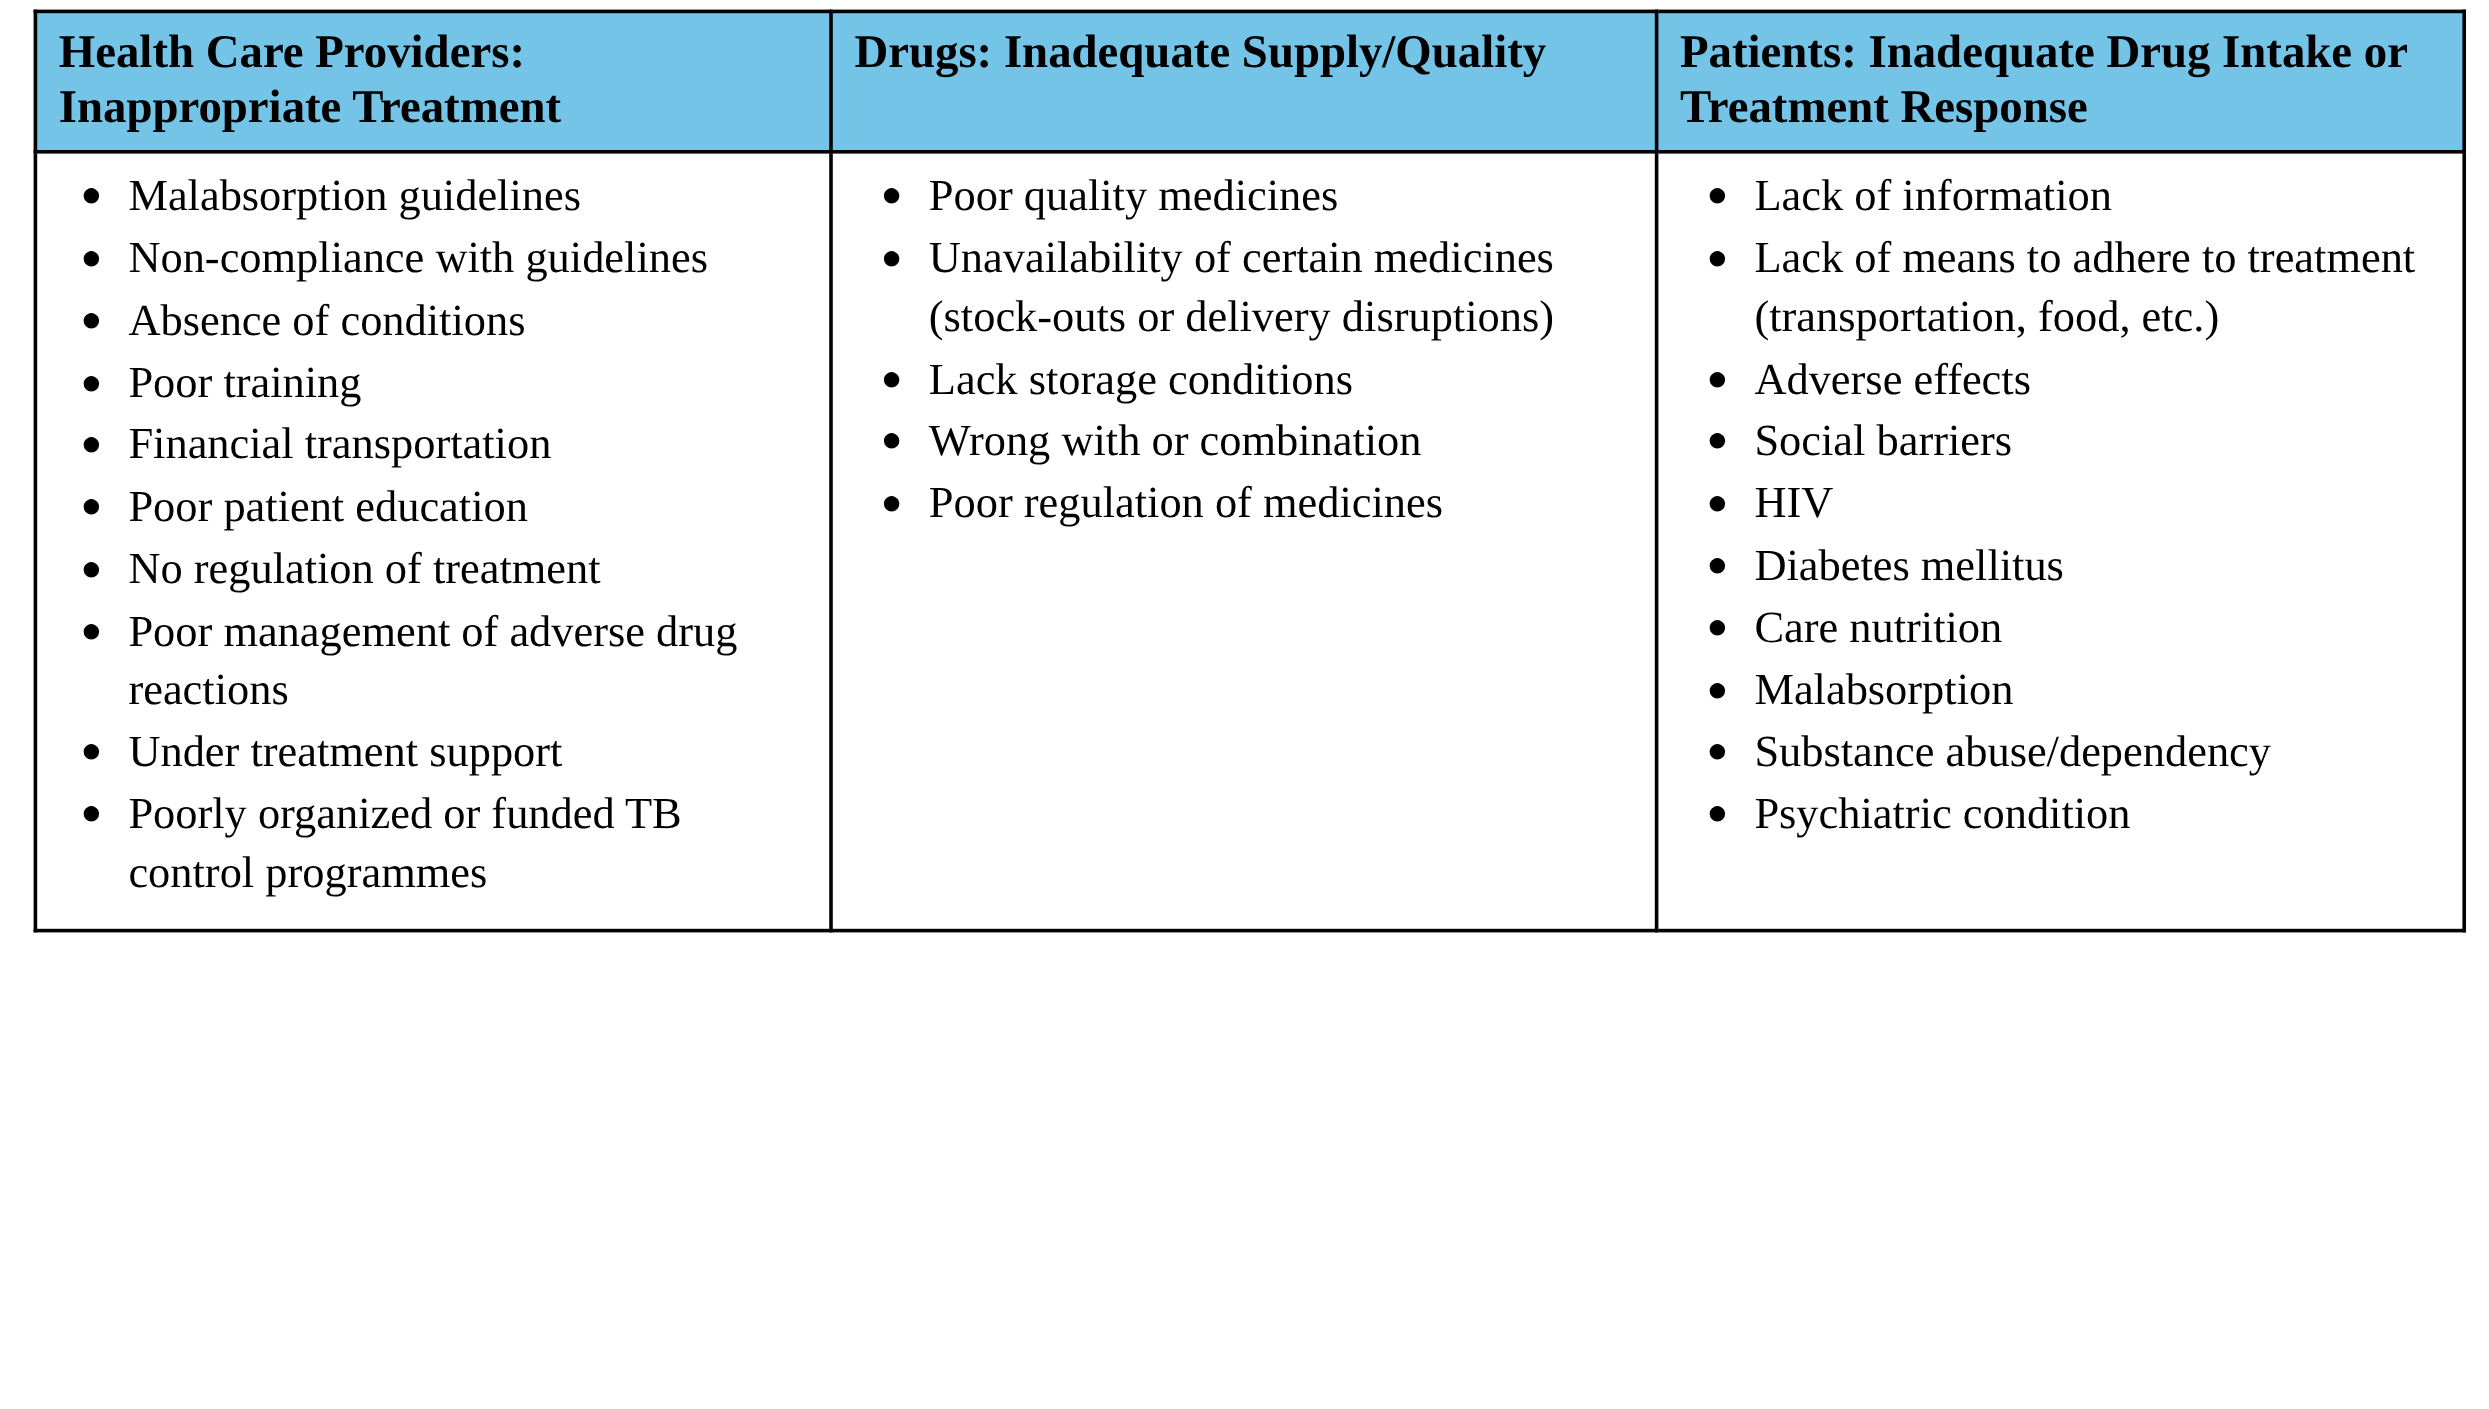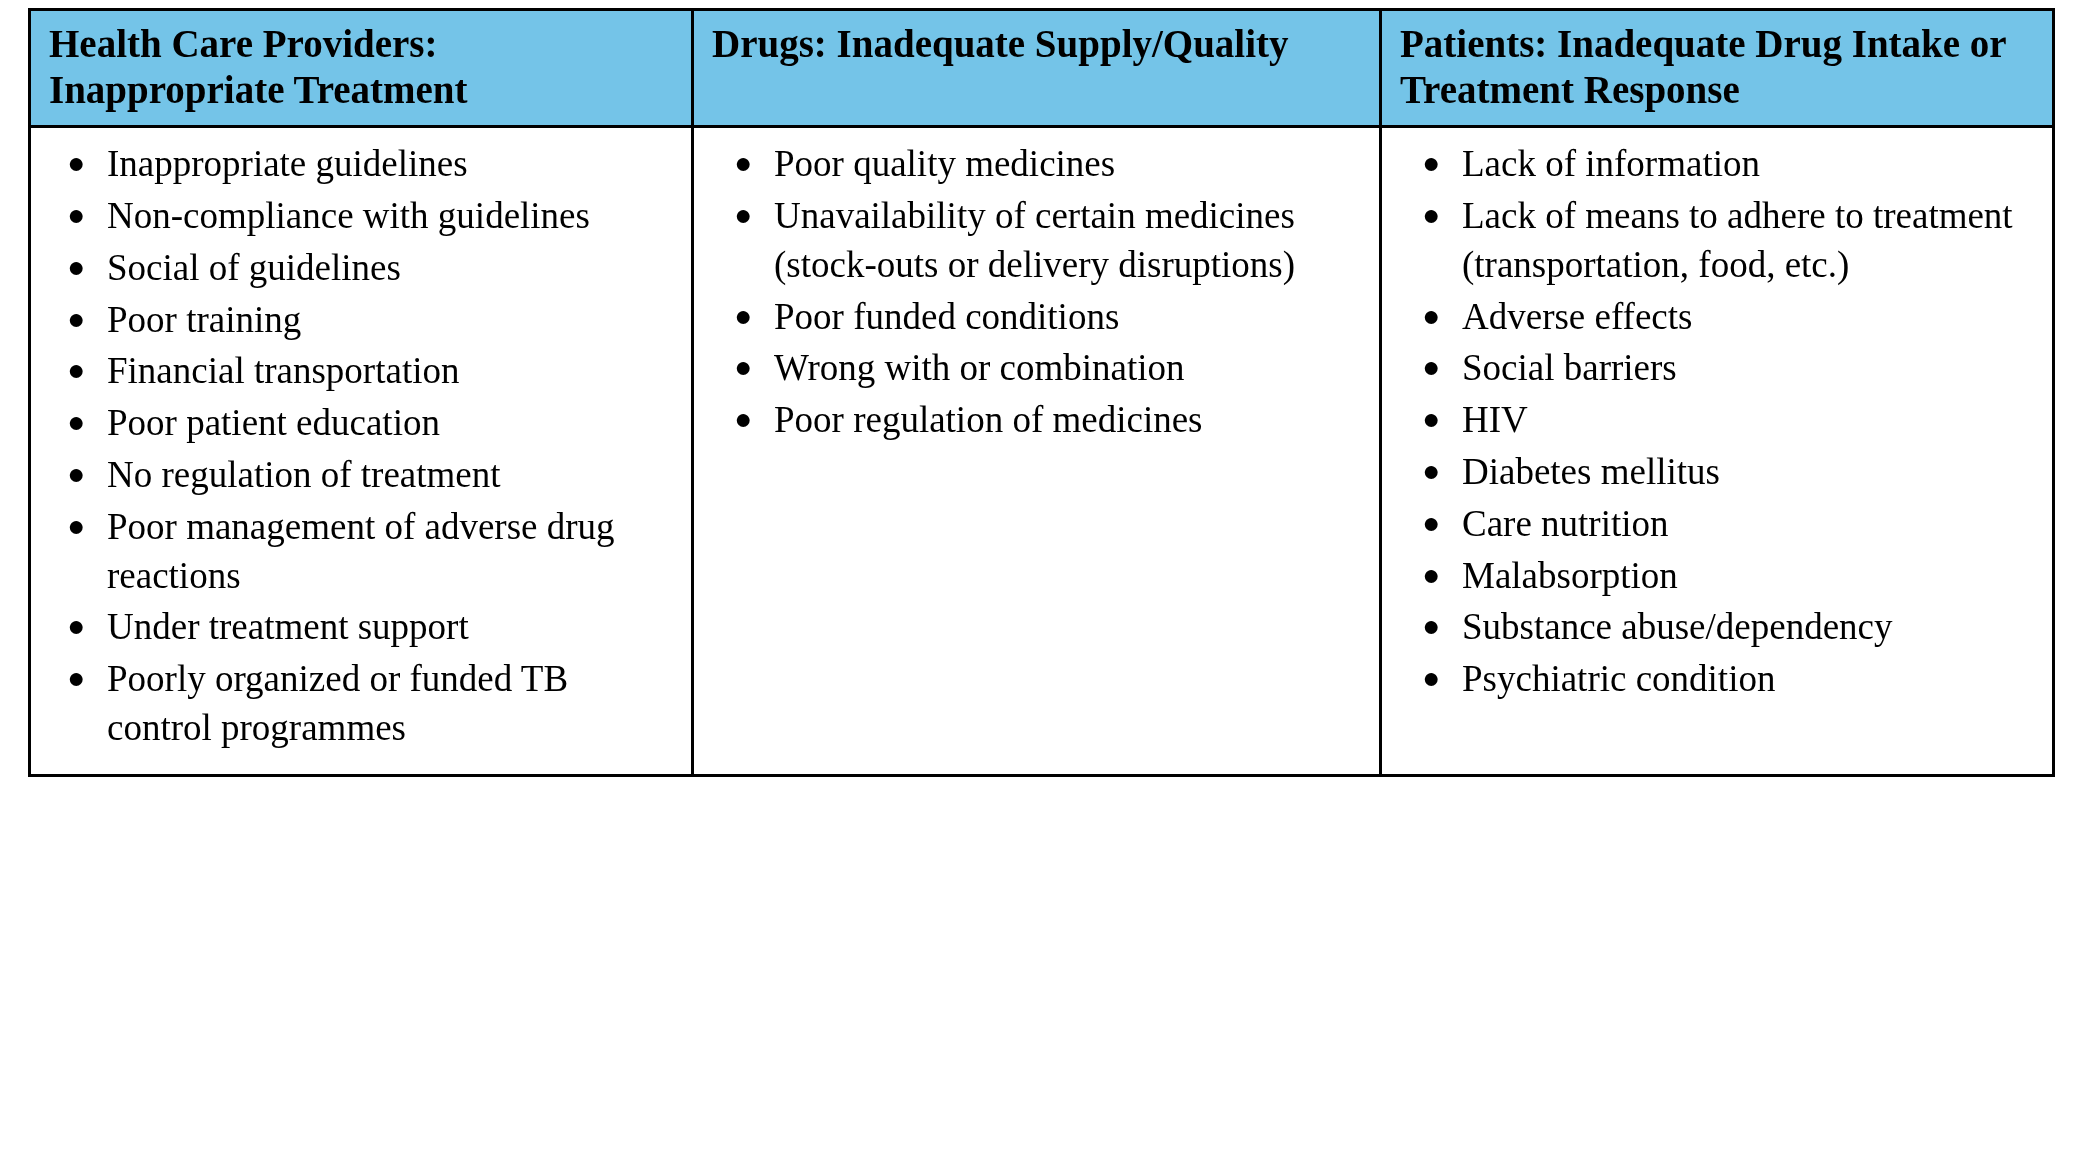--- a/index.html
+++ b/index.html
@@ -86,37 +86,37 @@
       <tr>
         <th>Health Care Providers: Inappropriate Treatment</th>
         <th>Drugs: Inadequate Supply/Quality</th>
         <th>Patients: Inadequate Drug Intake or Treatment Response</th>
       </tr>
     </thead>
     <tbody>
       <tr>
         <td class="col1">
           <ul class="items">
-            <li><span class="bullet">●</span><span>Inappropriate guidelines</span></li>
+            <li><span class="bullet">●</span><span>Malabsorption guidelines</span></li>
             <li><span class="bullet">●</span><span>Non-compliance with guidelines</span></li>
-            <li><span class="bullet">●</span><span>Social of guidelines</span></li>
+            <li><span class="bullet">●</span><span>Absence of conditions</span></li>
             <li><span class="bullet">●</span><span>Poor training</span></li>
             <li><span class="bullet">●</span><span>Financial transportation</span></li>
             <li><span class="bullet">●</span><span>Poor patient education</span></li>
             <li><span class="bullet">●</span><span>No regulation of treatment</span></li>
             <li><span class="bullet">●</span><span>Poor management of adverse drug reactions</span></li>
             <li><span class="bullet">●</span><span>Under treatment support</span></li>
             <li><span class="bullet">●</span><span>Poorly organized or funded TB control programmes</span></li>
           </ul>
         </td>
         <td class="col2">
           <ul class="items">
             <li><span class="bullet">●</span><span>Poor quality medicines</span></li>
             <li><span class="bullet">●</span><span>Unavailability of certain medicines (stock-outs or delivery disruptions)</span></li>
-            <li><span class="bullet">●</span><span>Poor funded conditions</span></li>
+            <li><span class="bullet">●</span><span>Lack storage conditions</span></li>
             <li><span class="bullet">●</span><span>Wrong with or combination</span></li>
             <li><span class="bullet">●</span><span>Poor regulation of medicines</span></li>
           </ul>
         </td>
         <td class="col3">
           <ul class="items">
             <li><span class="bullet">●</span><span>Lack of information</span></li>
             <li><span class="bullet">●</span><span>Lack of means to adhere to treatment (transportation, food, etc.)</span></li>
             <li><span class="bullet">●</span><span>Adverse effects</span></li>
             <li><span class="bullet">●</span><span>Social barriers</span></li>

